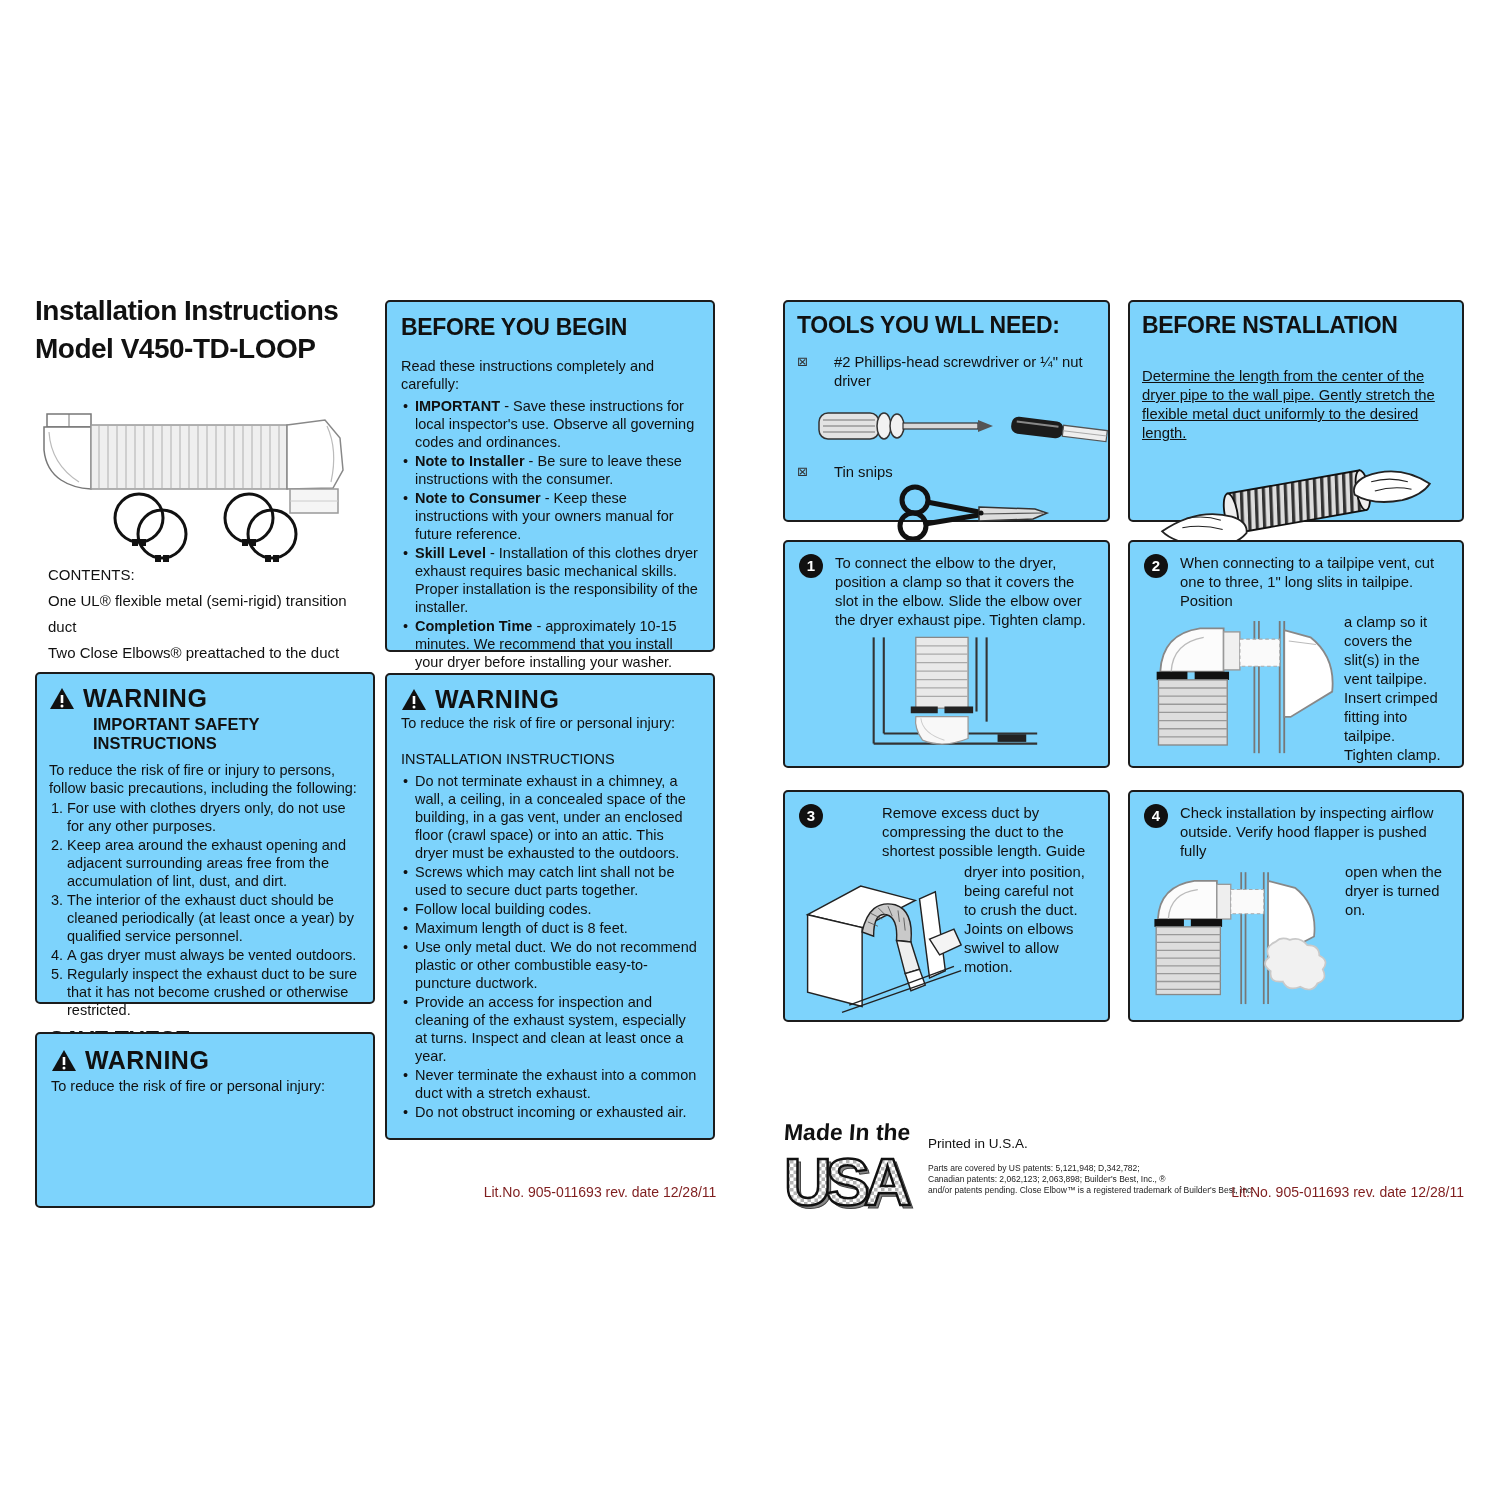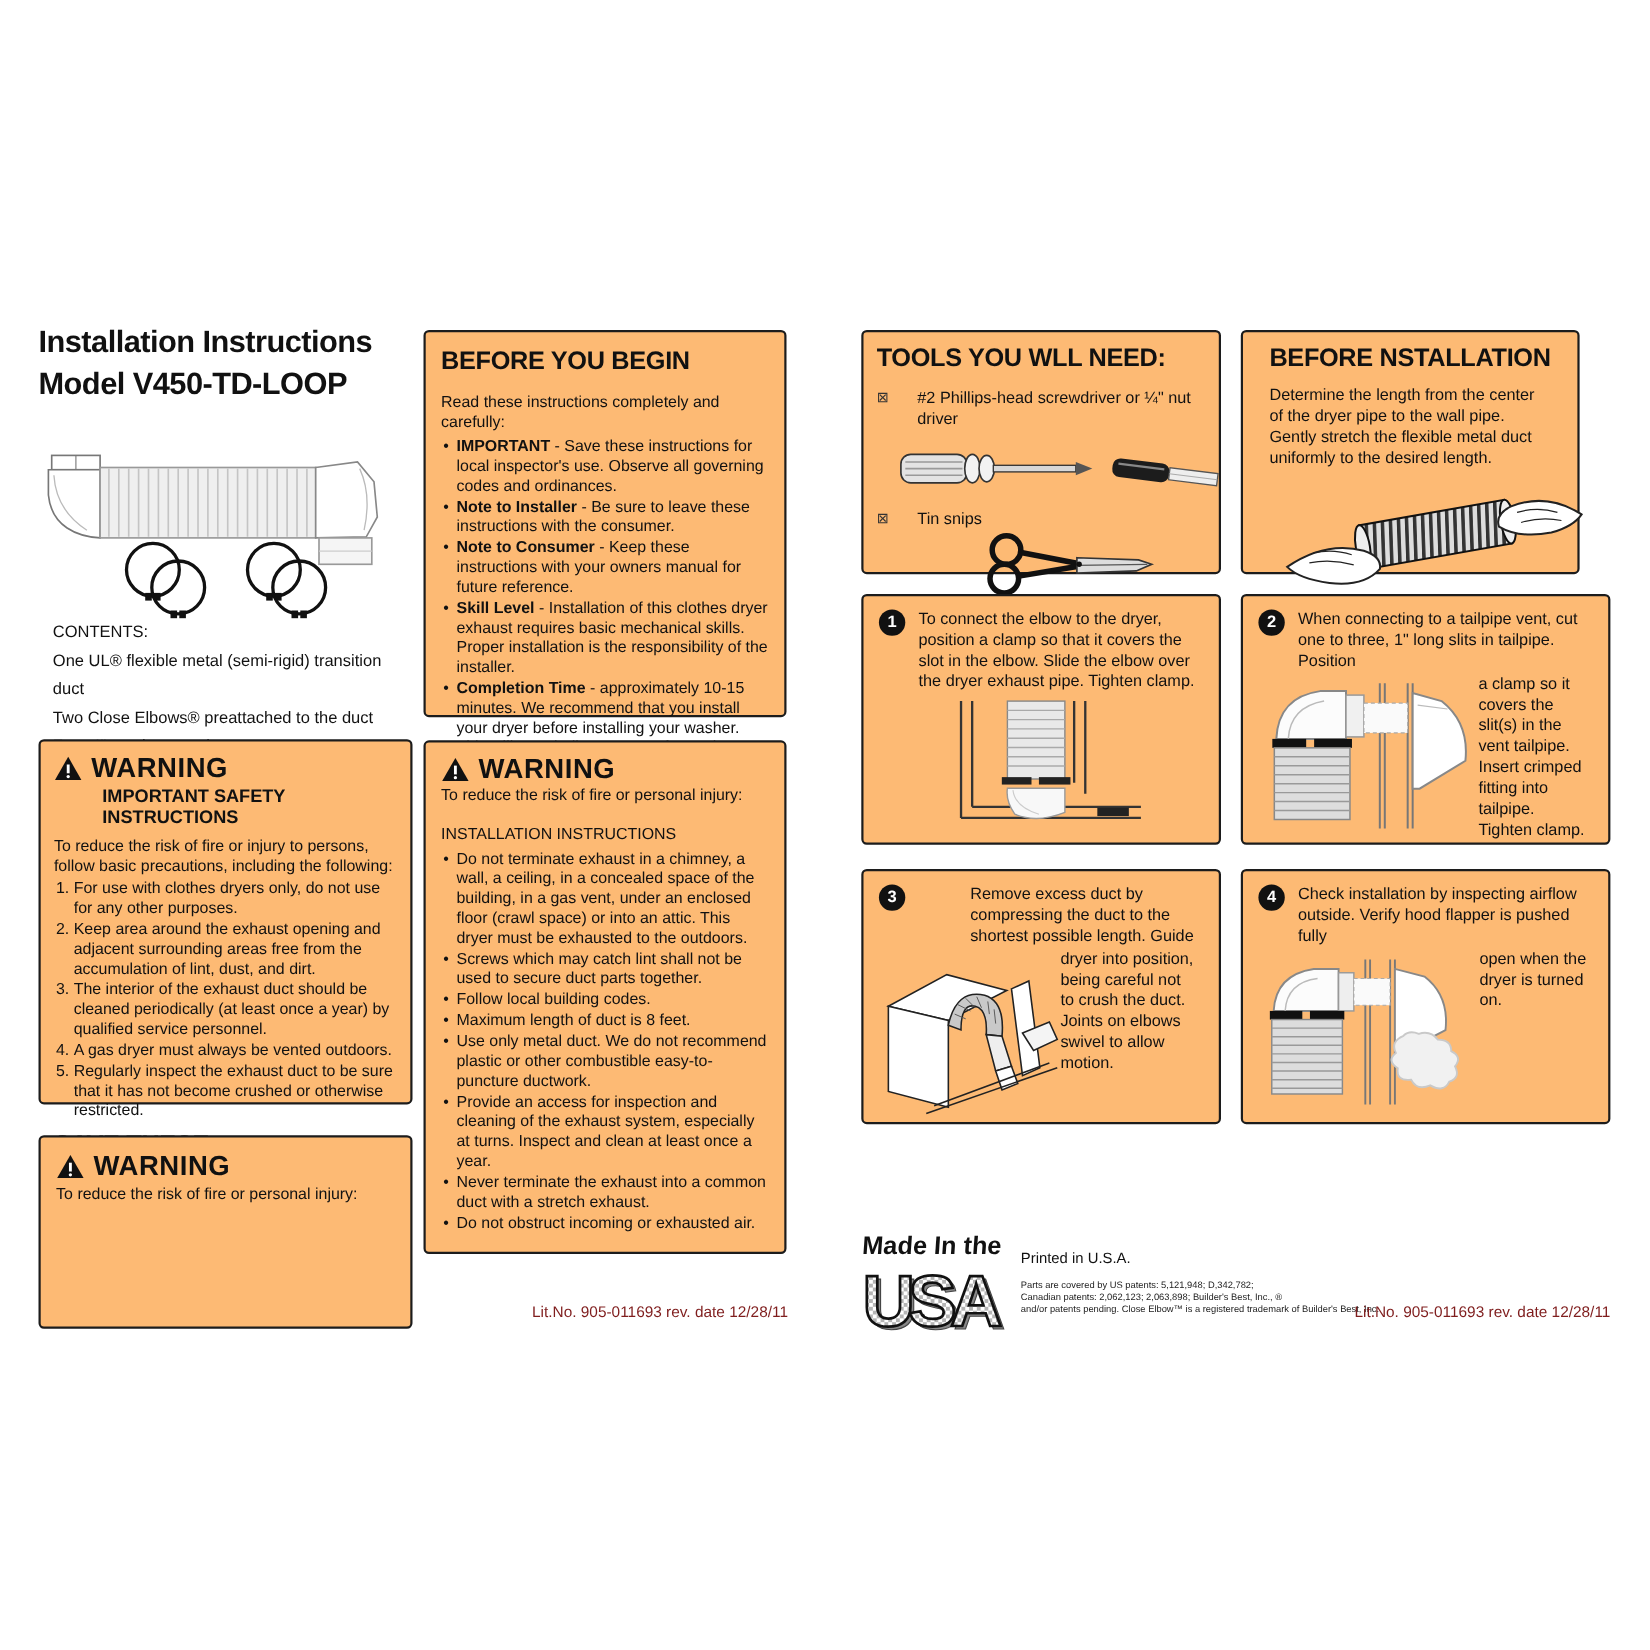--- a/index.html
+++ b/index.html
@@ -1,18 +1,18 @@
 <!DOCTYPE html>
 <html><head>
 <meta charset="utf-8">
 <style>
   html,body{margin:0;padding:0;background:#fff;}
   body{width:1500px;height:1500px;position:relative;font-family:"Liberation Sans",sans-serif;color:#111;}
   .abs{position:absolute;}
-  .box{border:2px solid #1c1c1c;border-radius:5px;background:#fdba74;box-sizing:border-box;}
+  .box{border:2px solid #1c1c1c;border-radius:5px;background:#7dd3fc;box-sizing:border-box;}
   
   .title-line{font-size:28px;font-weight:bold;line-height:38px;letter-spacing:-0.5px;}
   .contents{font-size:15px;line-height:26px;}
   
   .warn-head{display:flex;align-items:center;gap:8px;}
   .warn-word{font-size:25px;font-weight:bold;letter-spacing:0.5px;}
   .warn-sub{font-size:16.5px;font-weight:bold;margin:2px 0 0 44px;}
   .body-txt{font-size:14.5px;line-height:18px;}
   .save-line{font-size:23px;font-weight:bold;margin-top:8px;letter-spacing:-0.3px;}
   ul.plain{list-style:none;margin:4px 0 0 0;padding:0 0 0 14px;}
@@ -263,23 +263,23 @@
       <polygon points="148,144 168,138 176,160 156,168" fill="#fff" stroke="#222" stroke-width="2"></polygon>
       <polygon points="168,40 190,30 204,140 182,150" fill="#fff" stroke="#222" stroke-width="2"></polygon>
       <polygon points="182,96 216,82 226,104 196,118" fill="#f4f4f4" stroke="#222" stroke-width="2"></polygon>
       <line x1="60" y1="198" x2="226" y2="140" stroke="#222" stroke-width="2"></line>
       <line x1="70" y1="188" x2="216" y2="134" stroke="#222" stroke-width="2"></line>
     </svg>
     <span class="step-txt" style="width:125px;">dryer into position, being careful not to crush the duct.  Joints on elbows swivel to allow motion.</span>
   </div>
 </div>
 
-<div class="abs box" style="left:1128px;top:300px;width:308px;height:222px;padding:10px 24px;">
+<div class="abs box" style="left:1128px;top:300px;width:336px;height:222px;padding:10px 12px;">
   <div class="sec-head">BEFORE NSTALLATION</div>
-  <div class="step-txt" style="margin-top:12px;">Determine the length from the center of the dryer pipe to the wall pipe. Gently stretch the flexible metal duct uniformly to the desired length.</div>
+  <div class="step-txt" style="margin-top:28px;text-decoration:underline;">Determine the length from the center of the dryer pipe to the wall pipe. Gently stretch the flexible metal duct uniformly to the desired length.</div>
   <svg width="300" height="110" viewBox="0 0 300 120" style="margin:4px auto 0 auto;">
     <defs>
       <pattern id="corr" width="8" height="50" patternUnits="userSpaceOnUse" patternTransform="rotate(8)">
         <rect width="8" height="50" fill="#ddd"></rect>
           <rect x="0" width="3.5" height="50" fill="#333"></rect>
       </pattern>
     </defs>
     <g transform="rotate(-10 150 60)">
       <rect x="78" y="38" width="146" height="44" fill="url(#corr)" stroke="#111" stroke-width="2"></rect>
       <ellipse cx="78" cy="60" rx="7" ry="22" fill="#eee" stroke="#111" stroke-width="2"></ellipse>

